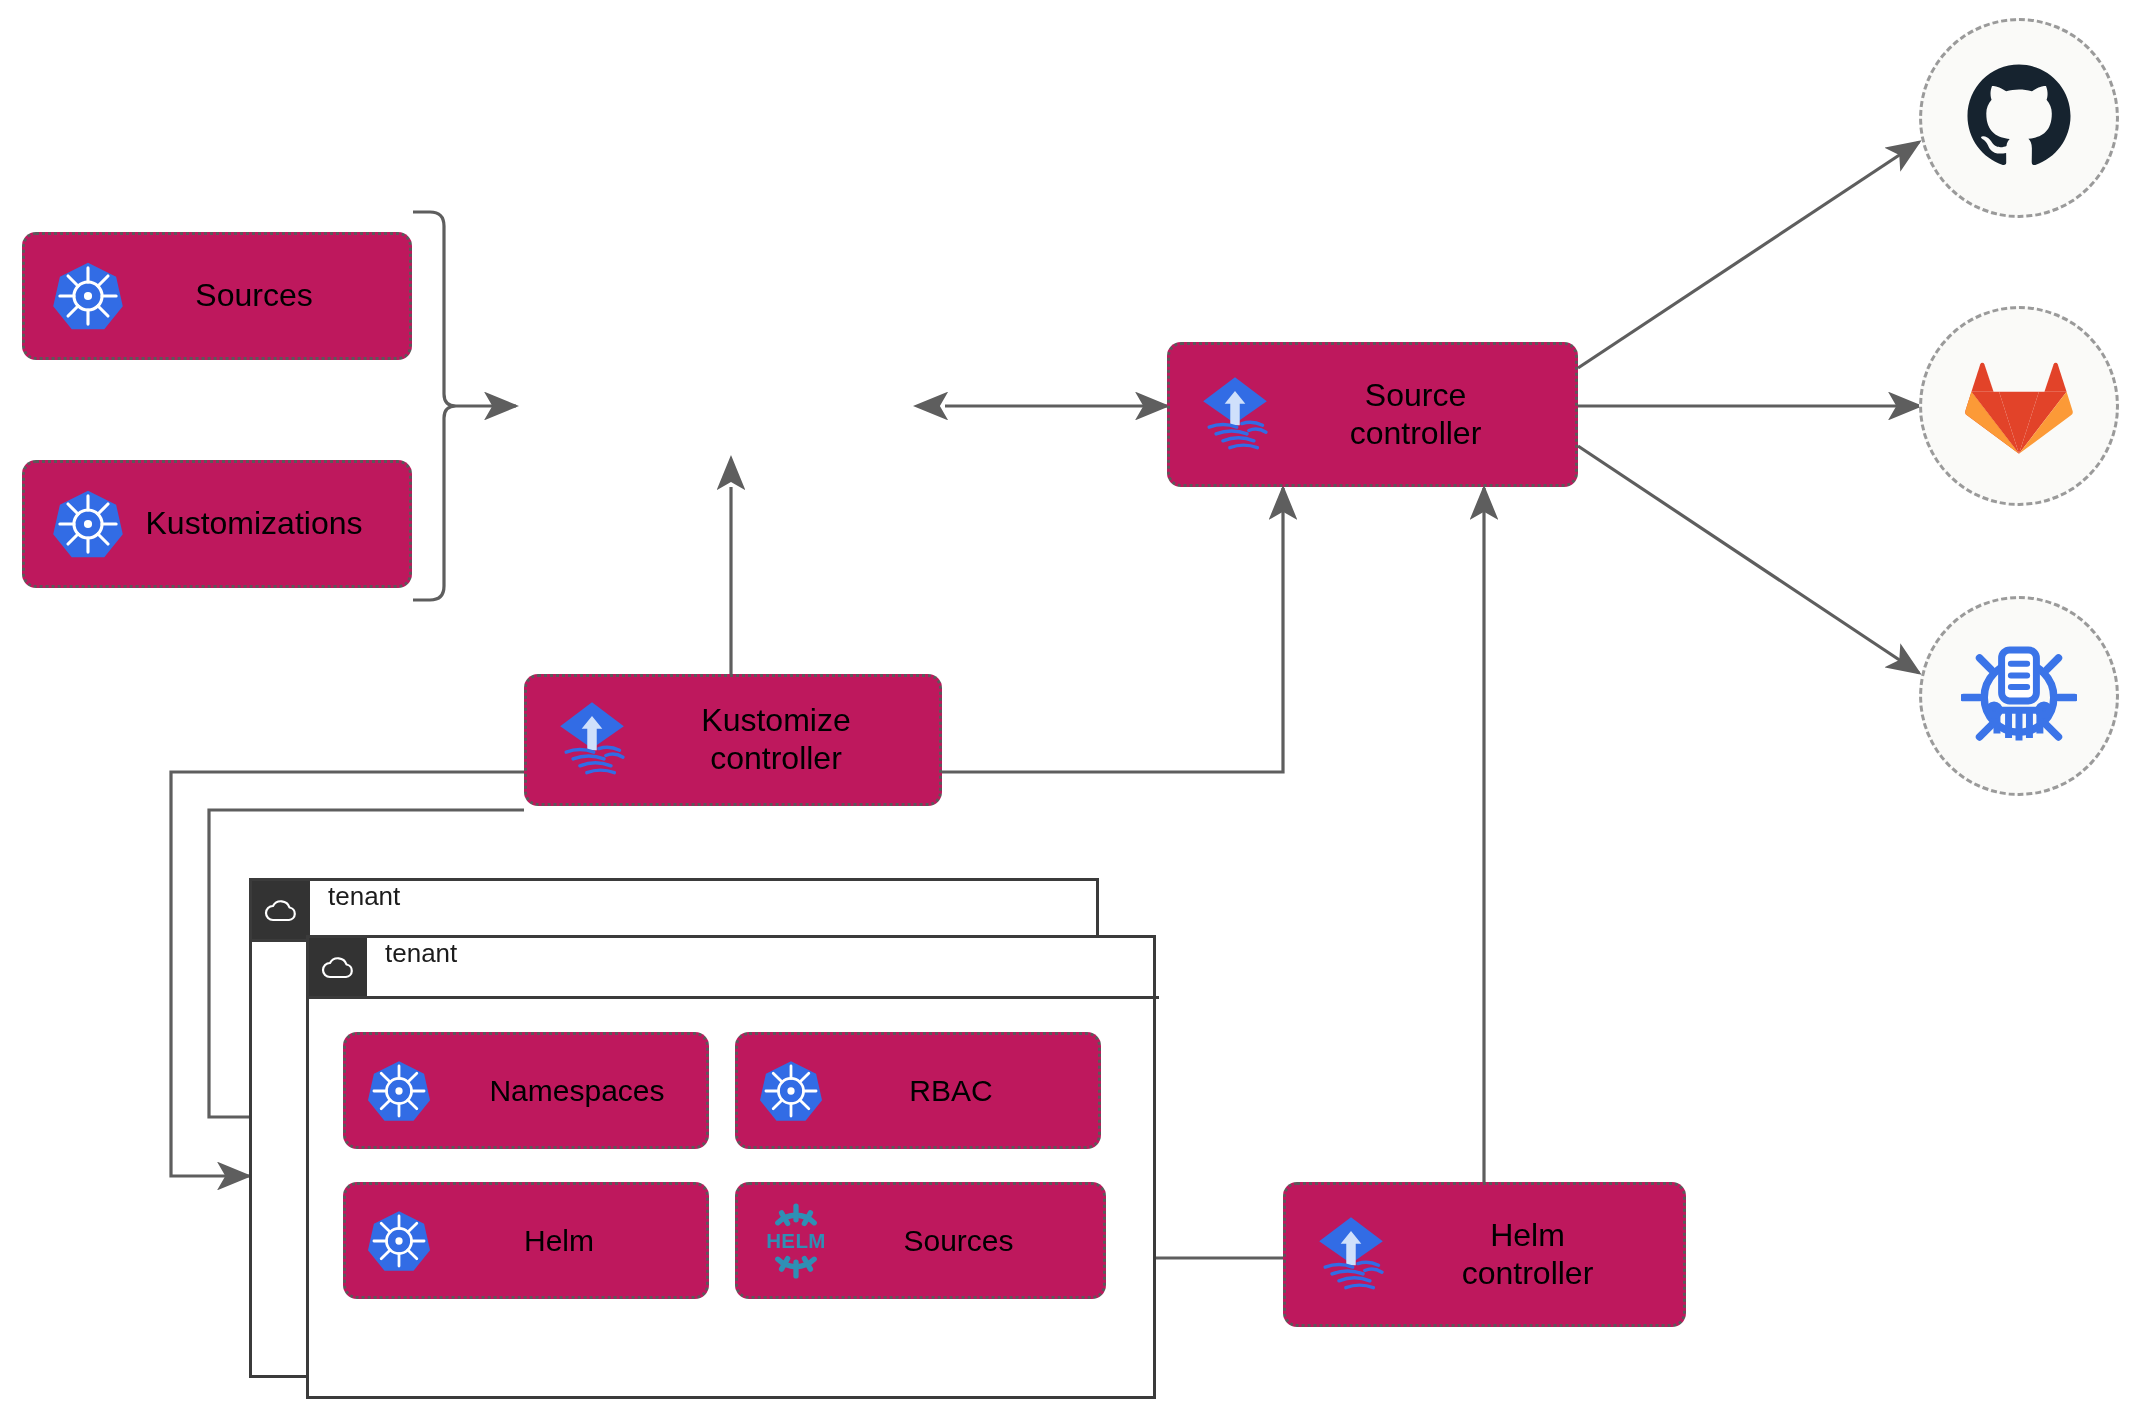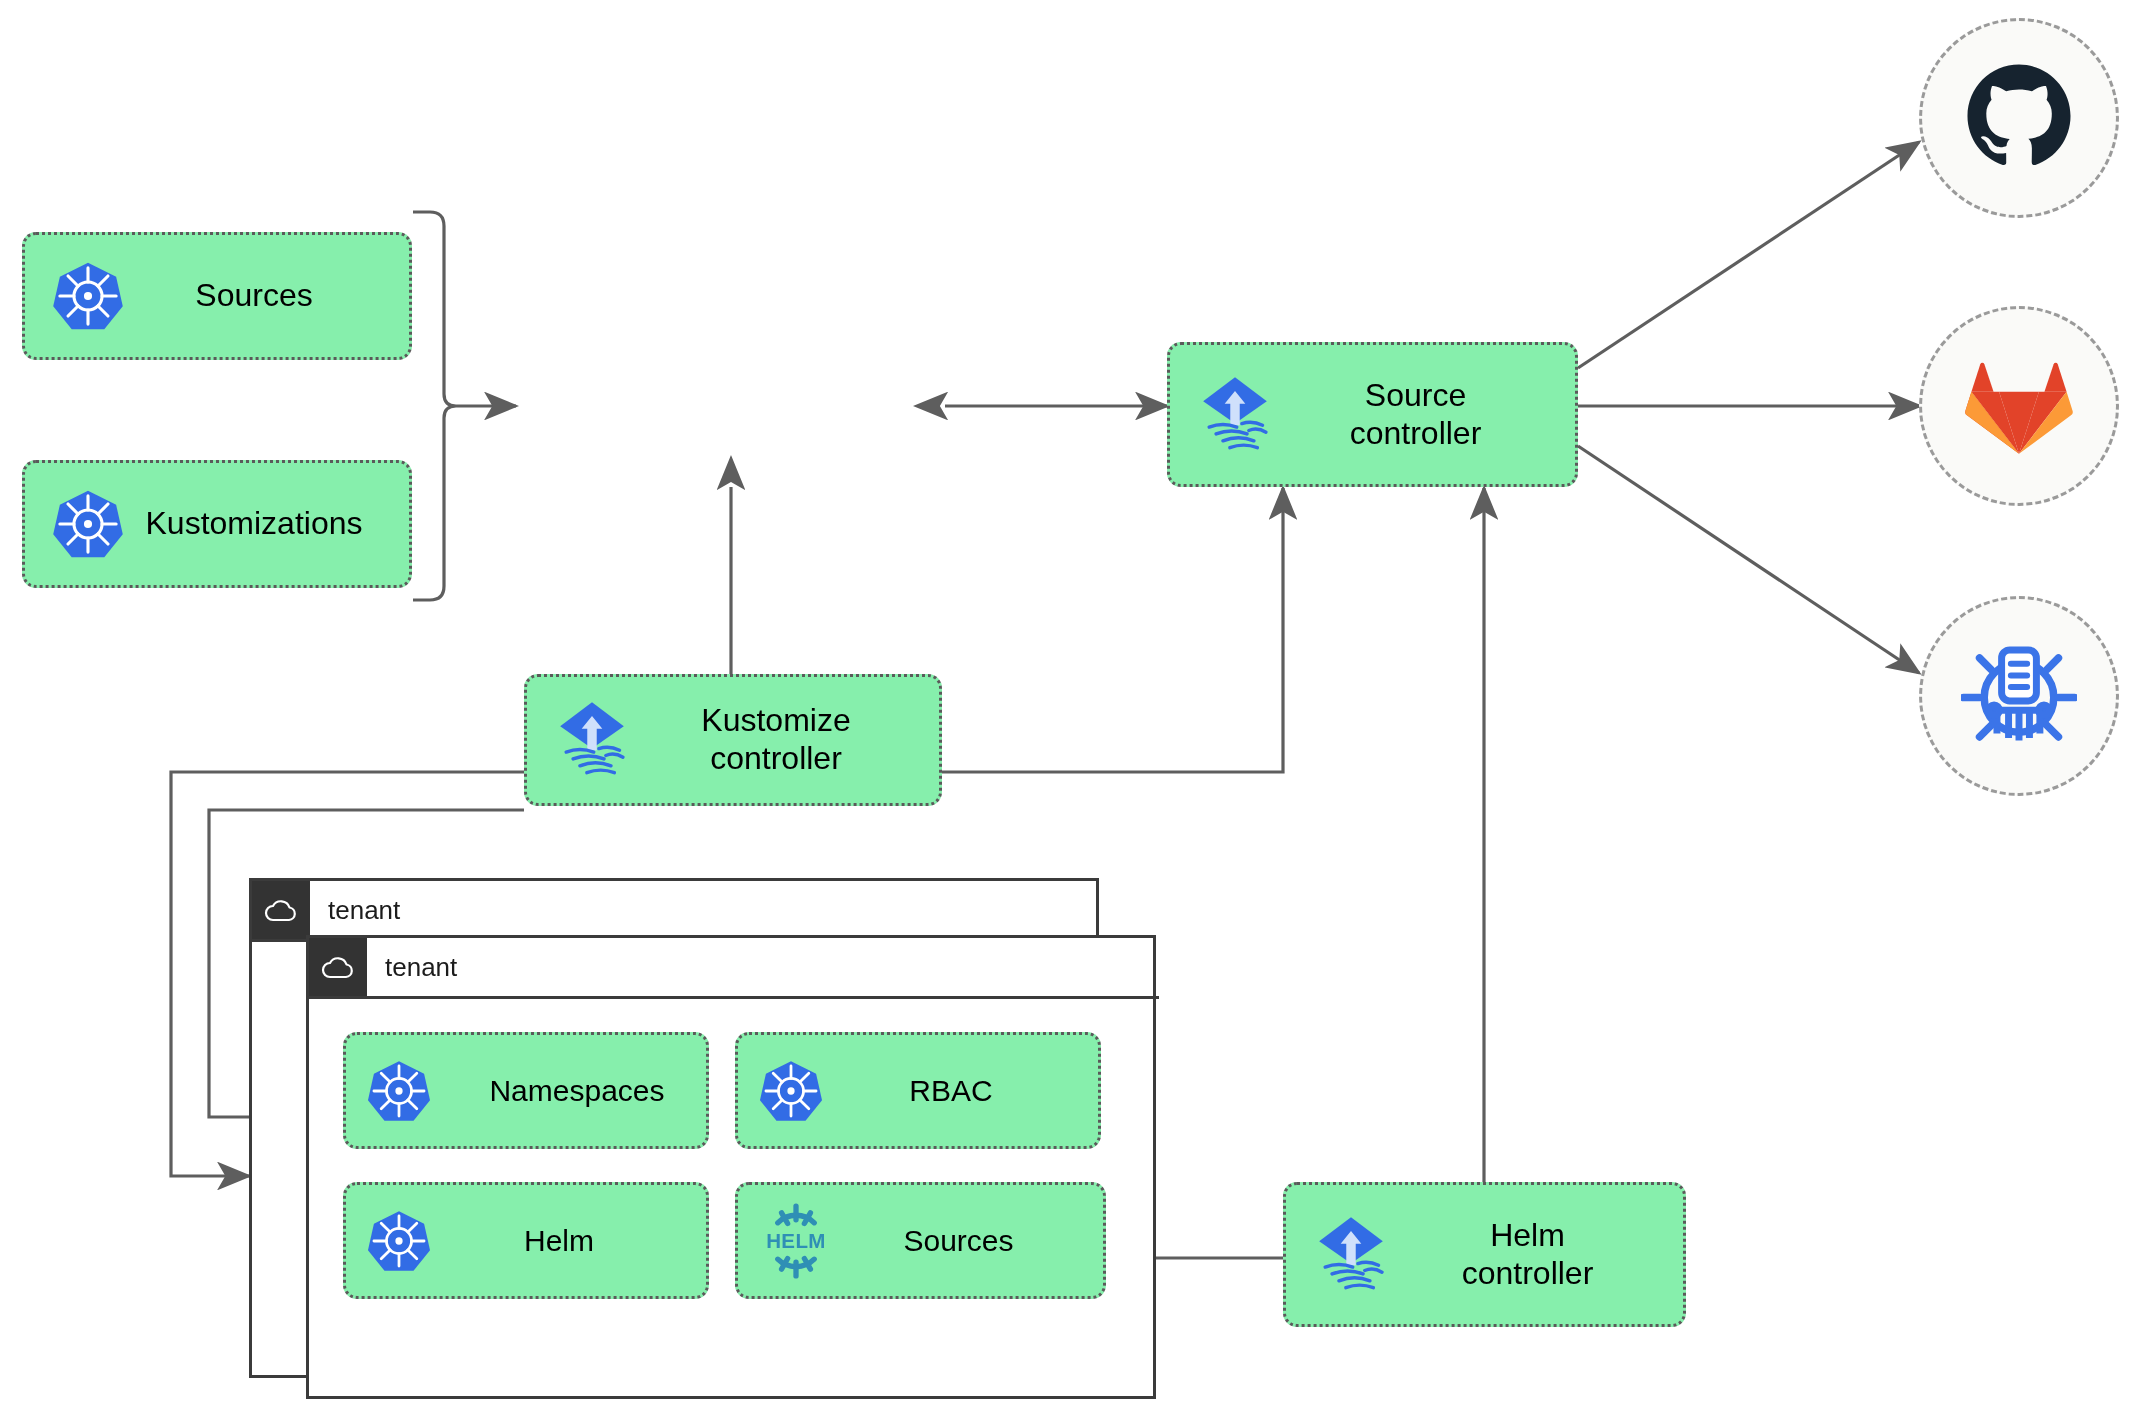--- a/index.html
+++ b/index.html
@@ -1,33 +1,33 @@
 <!DOCTYPE html>
 <html><head>
 <meta charset="utf-8">
 <style>
   html,body{margin:0;padding:0;background:#ffffff;}
   body{font-family:"Liberation Sans",sans-serif;}
   #stage{position:relative;width:2144px;height:1407px;background:#fff;overflow:hidden;}
   #edges{position:absolute;left:0;top:0;width:2144px;height:1407px;}
 
-  .node{position:absolute;box-sizing:border-box;background:#86efac;
+  .node{position:absolute;box-sizing:border-box;background:#be185d;
         border:3px dotted #5a5a5a;border-radius:14px;
         display:flex;align-items:center;}
   .node .ico{flex:0 0 auto;display:flex;align-items:center;justify-content:center;}
   .node .lbl{flex:1 1 auto;text-align:center;color:#000;line-height:1.18;
              white-space:pre-line;}
 
   .circ{position:absolute;box-sizing:border-box;border:3px dashed #9a9a9a;
         border-radius:50%;background:#fafaf8;display:flex;
         align-items:center;justify-content:center;}
 
   .tenant{position:absolute;box-sizing:border-box;background:#ffffff;
           border:3px solid #3b3b3b;}
-  .tenant .thead{position:absolute;left:0;top:0;display:flex;align-items:center;height:58px;}
+  .tenant .thead{position:absolute;left:0;top:0;display:flex;height:58px;}
   .tenant .tbadge{width:58px;height:58px;background:#333333;display:flex;
                   align-items:center;justify-content:center;}
   .tenant .tname{margin-left:18px;font-size:26px;color:#1c1c1c;}
   .tenant .tsep{position:absolute;left:0;top:58px;height:3px;background:#3b3b3b;}
 
   .t-32{font-size:32px;}
   .t-30{font-size:30px;}
 </style>
 </head>
 <body>

